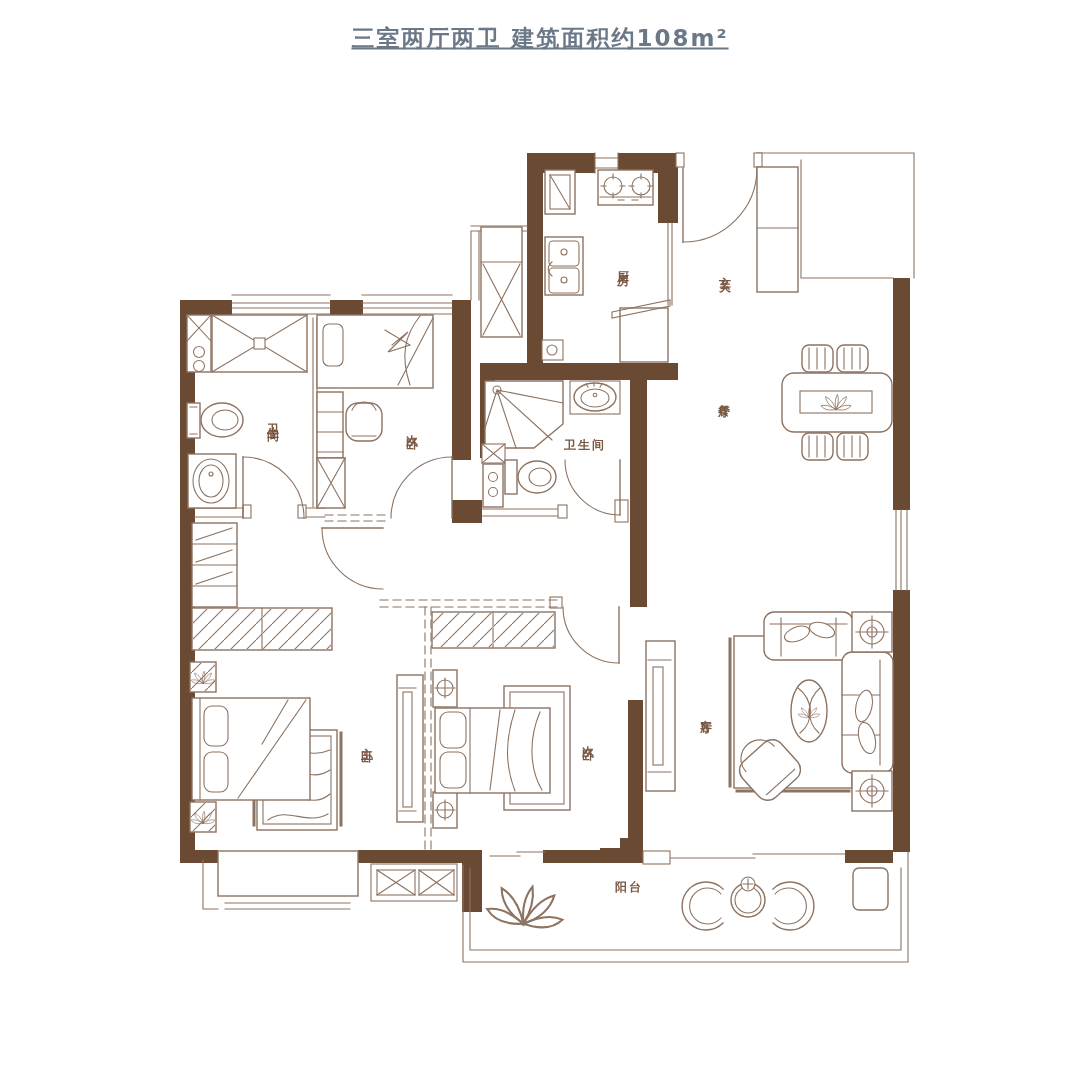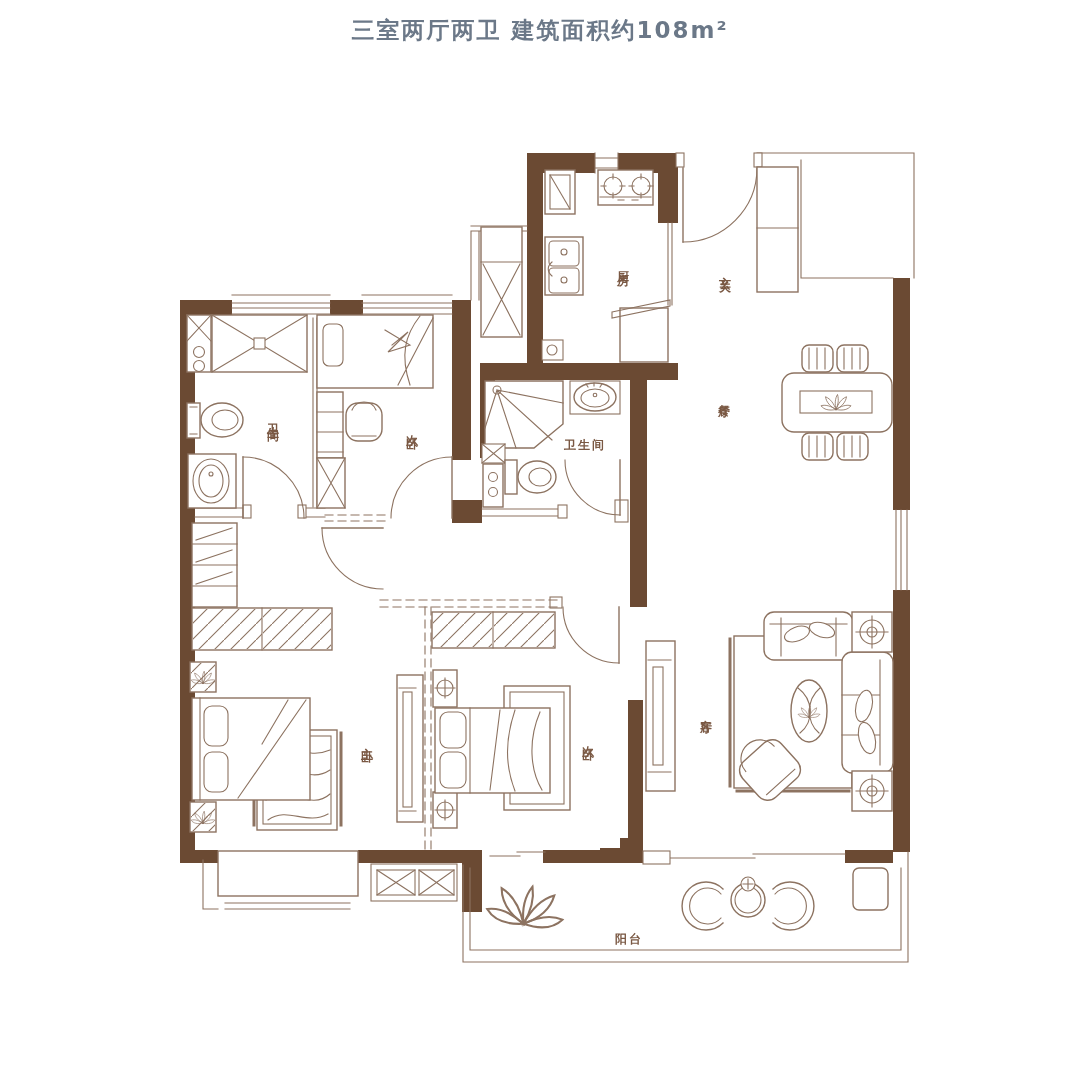--- a/index.html
+++ b/index.html
@@ -4,22 +4,22 @@
 <style>
   :root{
     --wall:#6b4a33;
     --line:#8d7361;
     --label:#7a5843;
     --title:#6b7888;
   }
   html,body{margin:0;padding:0;background:#ffffff;}
   .stage{position:relative;width:1080px;height:1080px;background:#fff;overflow:hidden;
          font-family:"DejaVu Sans","Liberation Sans",sans-serif;}
-  .plan-title{position:absolute;left:540px;top:30px;transform:translate(-50%,-50%);
-      font-size:23px;font-weight:700;letter-spacing:2px;color:var(--title);white-space:nowrap;}
+  .plan-title{position:absolute;left:540px;top:38px;transform:translate(-50%,-50%);
+      font-size:23px;font-weight:700;letter-spacing:2px;color:var(--title);white-space:nowrap;text-decoration:underline;}
   .room-label{position:absolute;transform:translate(-50%,-50%);font-size:12px;font-weight:700;
       color:var(--label);letter-spacing:2px;white-space:nowrap;line-height:1.15;}
   .room-label.v{writing-mode:vertical-rl;text-orientation:upright;letter-spacing:3px;}
   svg{position:absolute;left:0;top:0;}
   .ln{stroke:var(--line);stroke-width:1.4;fill:none;stroke-linecap:square;}
   .thin{stroke-width:1.1;}
   .wall{fill:var(--wall);stroke:none;}
   .wh{fill:#ffffff;}
   .dash{stroke-dasharray:8 5;}
   .fringe{stroke-dasharray:2 3;stroke-width:3;}
@@ -331,15 +331,15 @@
 
   <div class="room-label v" style="left:622px;top:264px;">厨房</div>
   <div class="room-label v" style="left:724px;top:270px;">玄关</div>
   <div class="room-label v" style="left:723px;top:397px;">餐厅</div>
   <div class="room-label v" style="left:272px;top:418px;">卫生间</div>
   <div class="room-label v" style="left:411px;top:428px;">次卧</div>
   <div class="room-label" style="left:585px;top:446px;">卫生间</div>
   <div class="room-label v" style="left:366px;top:741px;">主卧</div>
   <div class="room-label v" style="left:587px;top:739px;">次卧</div>
   <div class="room-label v" style="left:705px;top:713px;">客厅</div>
-  <div class="room-label" style="left:629px;top:940px;">阳台</div>
+  <div class="room-label" style="left:629px;top:888px;">阳台</div>
 
 </div>
 
 </body></html>

